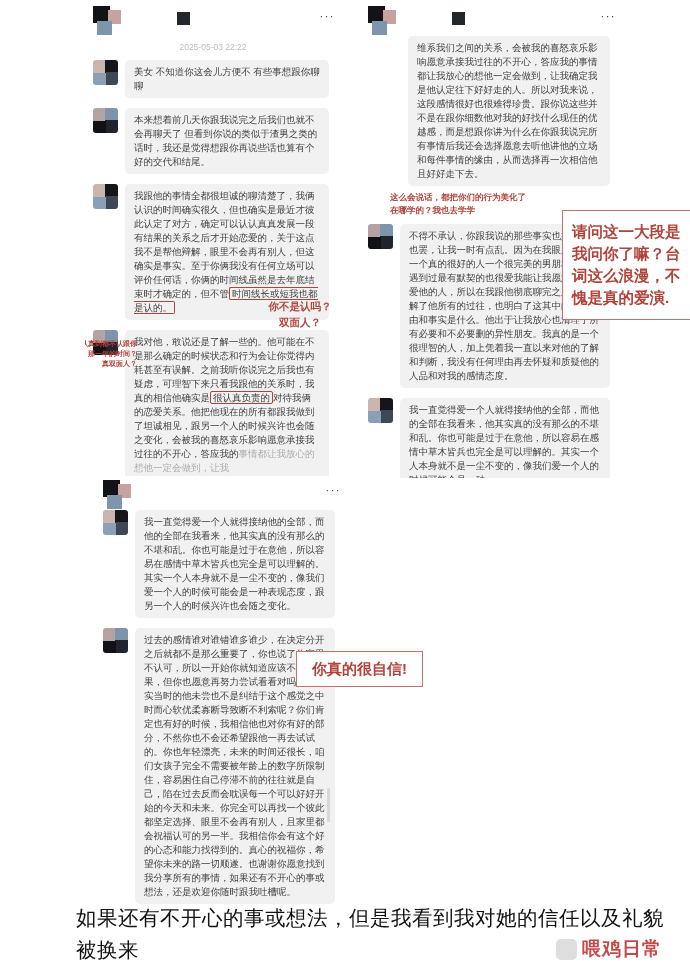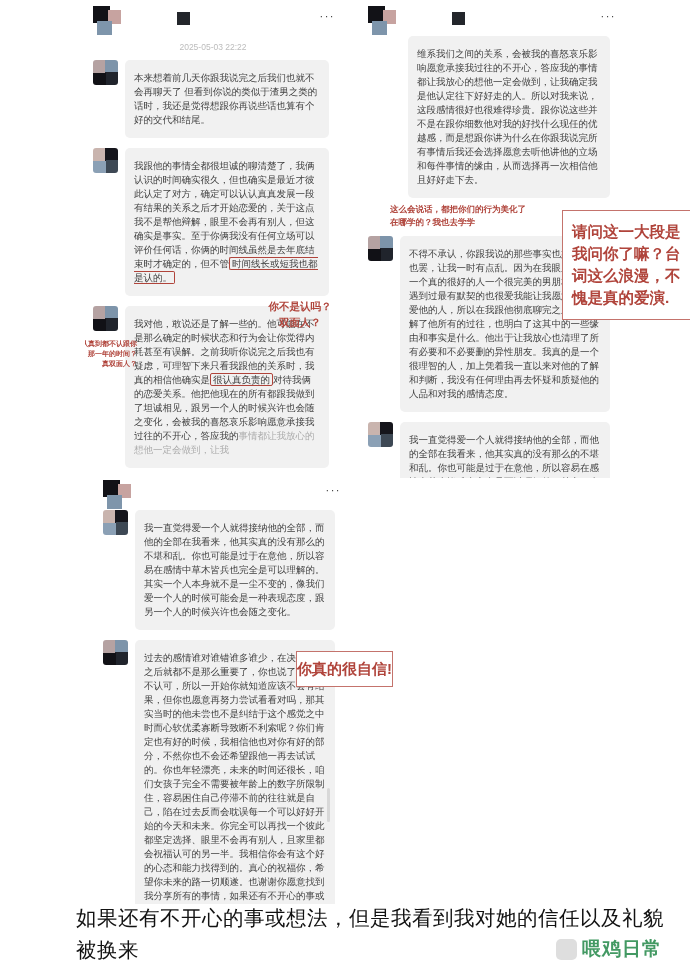--- a/index.html
+++ b/index.html
@@ -20,59 +20,63 @@
   .name-censor{width:13px;height:13px;background:#23262b;margin:6px 0 0 40px;flex:none;}
   .more-icon{margin-left:auto;color:#3c3c3c;font-size:11px;letter-spacing:1.5px;padding-top:4px;}
 
   .datestamp{text-align:center;color:#bcbcbc;font-size:8.5px;margin:6px 0 8px;}
 
   
   .msg{display:flex;align-items:flex-start;gap:7px;margin:0 12px 10px 8px;}
   .msg-avatar{flex:none;width:25px;height:25px;border-radius:3px;
     background:conic-gradient(from 0deg at 50% 50%,#15151b 0 25%,#3d4854 0 50%,#8ba0b5 0 75%,#c9b4ae 0 100%);}
   .msg-avatar.v2{background:conic-gradient(from 90deg at 50% 50%,#20242c 0 25%,#111116 0 50%,#b5a2a2 0 75%,#7d94aa 0 100%);}
-  .bubble{background:#f1f1f1;border-radius:5px;padding:11px 9px;font-size:9.5px;line-height:14px;color:#3f3f3f;max-width:198px;}
+  .bubble{background:#f1f1f1;border-radius:5px;padding:5px 9px;font-size:9.5px;line-height:14px;color:#3f3f3f;max-width:198px;}
   .no-avatar{margin-left:40px;}
   .cut{opacity:.4;}
   .inline-redbox{border:1.5px solid #b0443b;border-radius:2px;padding:0 2px;}
 
   
   .red-note{color:#b0443b;font-weight:bold;white-space:pre-line;}
   .note-a1{position:absolute;left:176px;top:268px;font-size:10.5px;line-height:16px;text-align:center;width:78px;margin-top:28px;}
   .note-a2{position:absolute;left:-4px;top:337px;font-size:7px;line-height:10px;text-align:right;width:56px;}
   .note-b-center{text-align:left;font-size:8.5px;line-height:13px;margin:-5px 4px 7px 30px;}
   .float-redbox{position:absolute;border:1.5px solid #c4736c;background:#fff;color:#b0443b;font-weight:bold;z-index:4;}
   #annot-monologue{left:562px;top:210px;width:110px;padding:10px 9px;font-size:15.5px;line-height:22px;}
-  #annot-confident{left:296px;top:651px;padding:9px 0;font-size:15px;line-height:16px;white-space:nowrap;}
+  #annot-confident{left:296px;top:651px;padding:9px 15px;font-size:15px;line-height:16px;white-space:nowrap;}
 
   .scrollbar{position:absolute;left:327px;top:788px;width:3px;height:34px;border-radius:2px;background:#d8d8d8;z-index:3;}
 
   
   #caption{position:absolute;left:76px;top:902px;width:604px;color:#121212;font-size:20.5px;line-height:32px;letter-spacing:.5px;}
   #watermark{position:absolute;left:556px;top:936px;display:flex;align-items:center;gap:5px;opacity:.8;z-index:6;pointer-events:none;}
   #watermark .wm-logo{width:21px;height:21px;border-radius:5px;background:#d6d6d6;}
-  #watermark .wm-text{color:#15803d;font-size:19px;font-weight:bold;letter-spacing:1px;}
+  #watermark .wm-text{color:#b91c1c;font-size:19px;font-weight:bold;letter-spacing:1px;}
 </style>
 </head>
 <body>
 
 <div id="page">
 
   <div class="panel" id="panel-a">
     <div class="chat-header">
       <div class="avatar-censor">
           <i class="sq1"></i>
           <i class="sq2"></i>
           <i class="sq3"></i>
         </div>
       <div class="name-censor"></div>
       <div class="more-icon">···</div>
     </div>
     <div class="datestamp">2025-05-03 22:22</div>
 
+    <div class="msg">
+      <div class="msg-avatar"></div>
+      <div class="bubble"><span>美女 不知道你这会儿方便不 有些事想跟你聊聊</span></div>
+    </div>
     <div class="msg">
       <div class="msg-avatar v2"></div>
       <div class="bubble"><span>本来想着前几天你跟我说完之后我们也就不会再聊天了 但看到你说的类似于渣男之类的话时，我还是觉得想跟你再说些话也算有个好的交代和结尾。</span></div>
     </div>
     <div class="msg">
       <div class="msg-avatar"></div>
       <div class="bubble">
         <span>我跟他的事情全都很坦诚的聊清楚了，我俩认识的时间确实很久，但也确实是最近才彼此认定了对方，确定可以认认真真发展一段有结果的关系之后才开始恋爱的，关于这点我不是帮他辩解，眼里不会再有别人，但这确实是事实。至于你俩我没有任何立场可以评价任何话，你俩的时间线虽然是去年底结束时才确定的，但不管</span><span class="inline-redbox">时间线长或短我也都是认的。</span>
       </div>
     </div>

